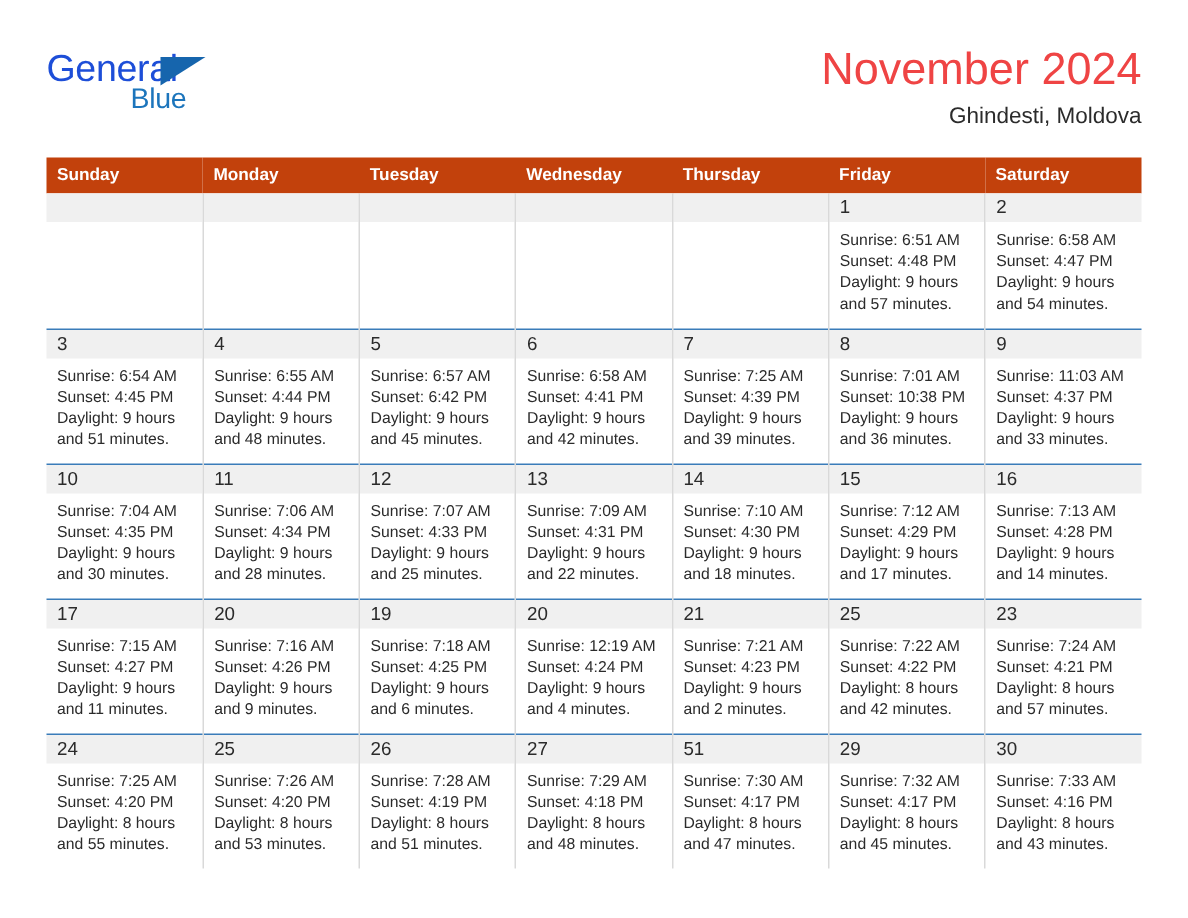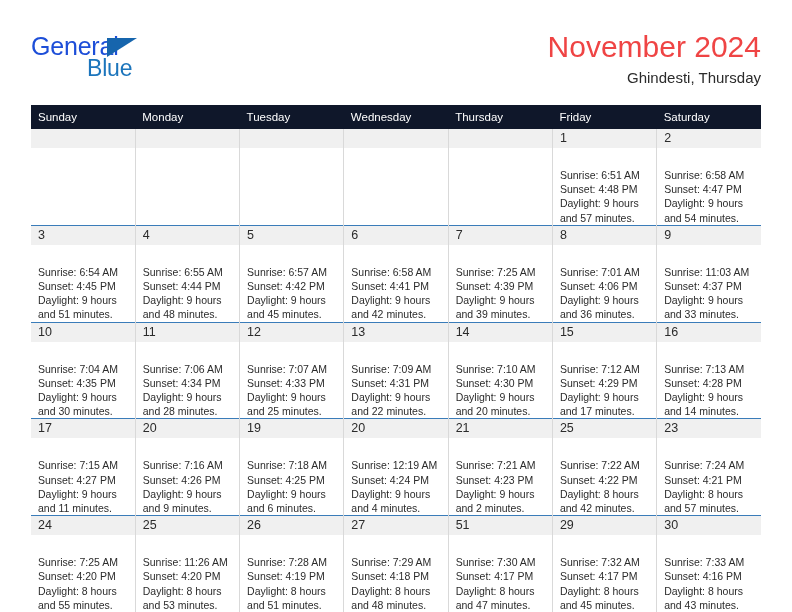--- a/index.html
+++ b/index.html
@@ -43,21 +43,21 @@
     position: absolute;
     left: 76px; top: 4px;
     width: 0; height: 0;
     border-left: 30px solid #1665ad;
     border-bottom: 19px solid transparent;
   }
   .logo-row2 {
     display: block;
     margin-top: -2px;
     margin-left: 56px;
-    font-size: 23px;
+    font-size: 19px;
     color: #1c75bc;
     letter-spacing: -0.2px;
     font-weight: 400;
   }
   .title-block {
     position: absolute;
     right: 0; top: 0;
     text-align: right;
   }
   .cal-title {
@@ -78,24 +78,24 @@
 
   
   .calendar {
     position: absolute;
     left: 31px; top: 105px;
     width: 730px;
     border-collapse: collapse;
     table-layout: fixed;
   }
   .calendar th {
-    background: #0f172a;
+    background: #c2410c;
     color: #ffffff;
     font-size: 11.5px;
-    font-weight: 400;
+    font-weight: 700;
     text-align: left;
     padding: 6px 0 6px 7px;
     height: 23px;
     border: none;
   }
   .calendar td {
     vertical-align: top;
     padding: 0;
     height: 90px;
     border-left: 1px solid #d9d9d9;
@@ -112,21 +112,21 @@
     display: block;
     background: #f0f0f0;
     height: 19px;
     line-height: 19px;
     padding-left: 7px;
     font-size: 12.5px;
     color: #2b2b2b;
   }
   .daynum.empty { color: transparent; }
   .cell-body {
-    padding: 20px 6px 0 7px;
+    padding: 5px 6px 0 7px;
     font-size: 10.5px;
     line-height: 14.2px;
     color: #2b2b2b;
   }
   .cell-body div { white-space: nowrap; }
 </style>
 </head>
 <body>
 
 <div class="page">
@@ -134,21 +134,21 @@
   <div class="header">
 
     <div class="logo">
       <span class="logo-row1">General</span>
       <span class="logo-tri"></span>
       <span class="logo-row2">Blue</span>
     </div>
 
     <div class="title-block">
       <div class="cal-title">November 2024</div>
-      <div class="cal-subtitle">Ghindesti, Thursday</div>
+      <div class="cal-subtitle">Ghindesti, Moldova</div>
     </div>
 
   </div>
 
   <table class="calendar">
     <thead>
       <tr>
         <th>Sunday</th>
         <th>Monday</th>
         <th>Tuesday</th>
@@ -215,21 +215,21 @@
               <div>Sunrise: 6:55 AM</div>
               <div>Sunset: 4:44 PM</div>
               <div>Daylight: 9 hours</div>
               <div>and 48 minutes.</div>
             </div>
           </td>
           <td>
             <span class="daynum">5</span>
             <div class="cell-body">
               <div>Sunrise: 6:57 AM</div>
-              <div>Sunset: 4:42 PM</div>
+              <div>Sunset: 6:42 PM</div>
               <div>Daylight: 9 hours</div>
               <div>and 45 minutes.</div>
             </div>
           </td>
           <td>
             <span class="daynum">6</span>
             <div class="cell-body">
               <div>Sunrise: 6:58 AM</div>
               <div>Sunset: 4:41 PM</div>
               <div>Daylight: 9 hours</div>
@@ -242,21 +242,21 @@
               <div>Sunrise: 7:25 AM</div>
               <div>Sunset: 4:39 PM</div>
               <div>Daylight: 9 hours</div>
               <div>and 39 minutes.</div>
             </div>
           </td>
           <td>
             <span class="daynum">8</span>
             <div class="cell-body">
               <div>Sunrise: 7:01 AM</div>
-              <div>Sunset: 4:06 PM</div>
+              <div>Sunset: 10:38 PM</div>
               <div>Daylight: 9 hours</div>
               <div>and 36 minutes.</div>
             </div>
           </td>
           <td>
             <span class="daynum">9</span>
             <div class="cell-body">
               <div>Sunrise: 11:03 AM</div>
               <div>Sunset: 4:37 PM</div>
               <div>Daylight: 9 hours</div>
@@ -300,21 +300,21 @@
               <div>Daylight: 9 hours</div>
               <div>and 22 minutes.</div>
             </div>
           </td>
           <td>
             <span class="daynum">14</span>
             <div class="cell-body">
               <div>Sunrise: 7:10 AM</div>
               <div>Sunset: 4:30 PM</div>
               <div>Daylight: 9 hours</div>
-              <div>and 20 minutes.</div>
+              <div>and 18 minutes.</div>
             </div>
           </td>
           <td>
             <span class="daynum">15</span>
             <div class="cell-body">
               <div>Sunrise: 7:12 AM</div>
               <div>Sunset: 4:29 PM</div>
               <div>Daylight: 9 hours</div>
               <div>and 17 minutes.</div>
             </div>
@@ -400,21 +400,21 @@
             <div class="cell-body">
               <div>Sunrise: 7:25 AM</div>
               <div>Sunset: 4:20 PM</div>
               <div>Daylight: 8 hours</div>
               <div>and 55 minutes.</div>
             </div>
           </td>
           <td>
             <span class="daynum">25</span>
             <div class="cell-body">
-              <div>Sunrise: 11:26 AM</div>
+              <div>Sunrise: 7:26 AM</div>
               <div>Sunset: 4:20 PM</div>
               <div>Daylight: 8 hours</div>
               <div>and 53 minutes.</div>
             </div>
           </td>
           <td>
             <span class="daynum">26</span>
             <div class="cell-body">
               <div>Sunrise: 7:28 AM</div>
               <div>Sunset: 4:19 PM</div>

